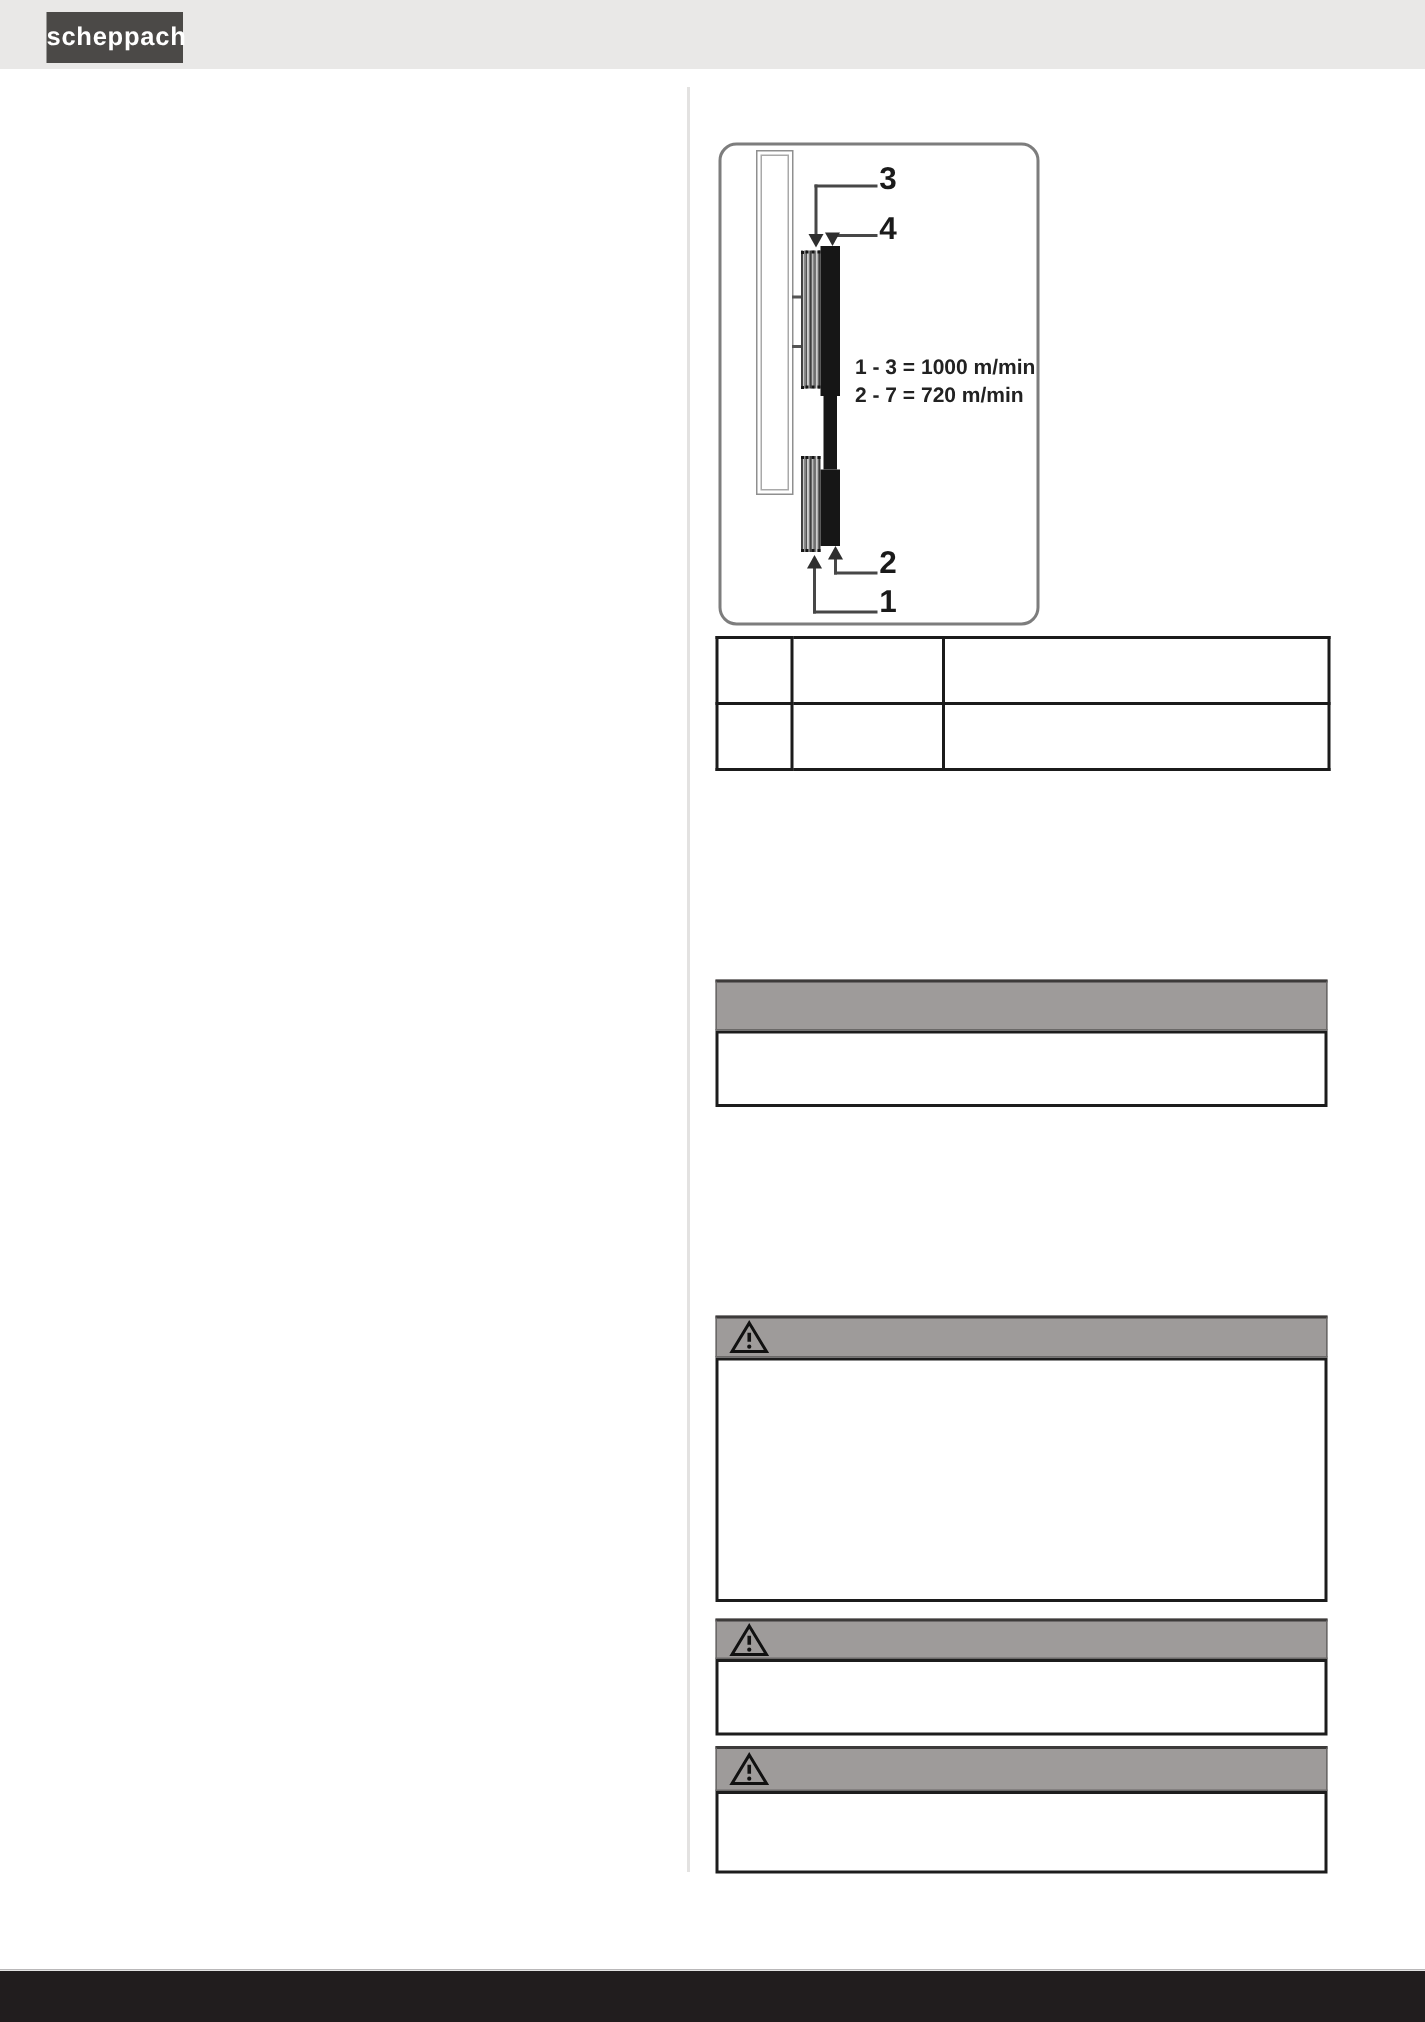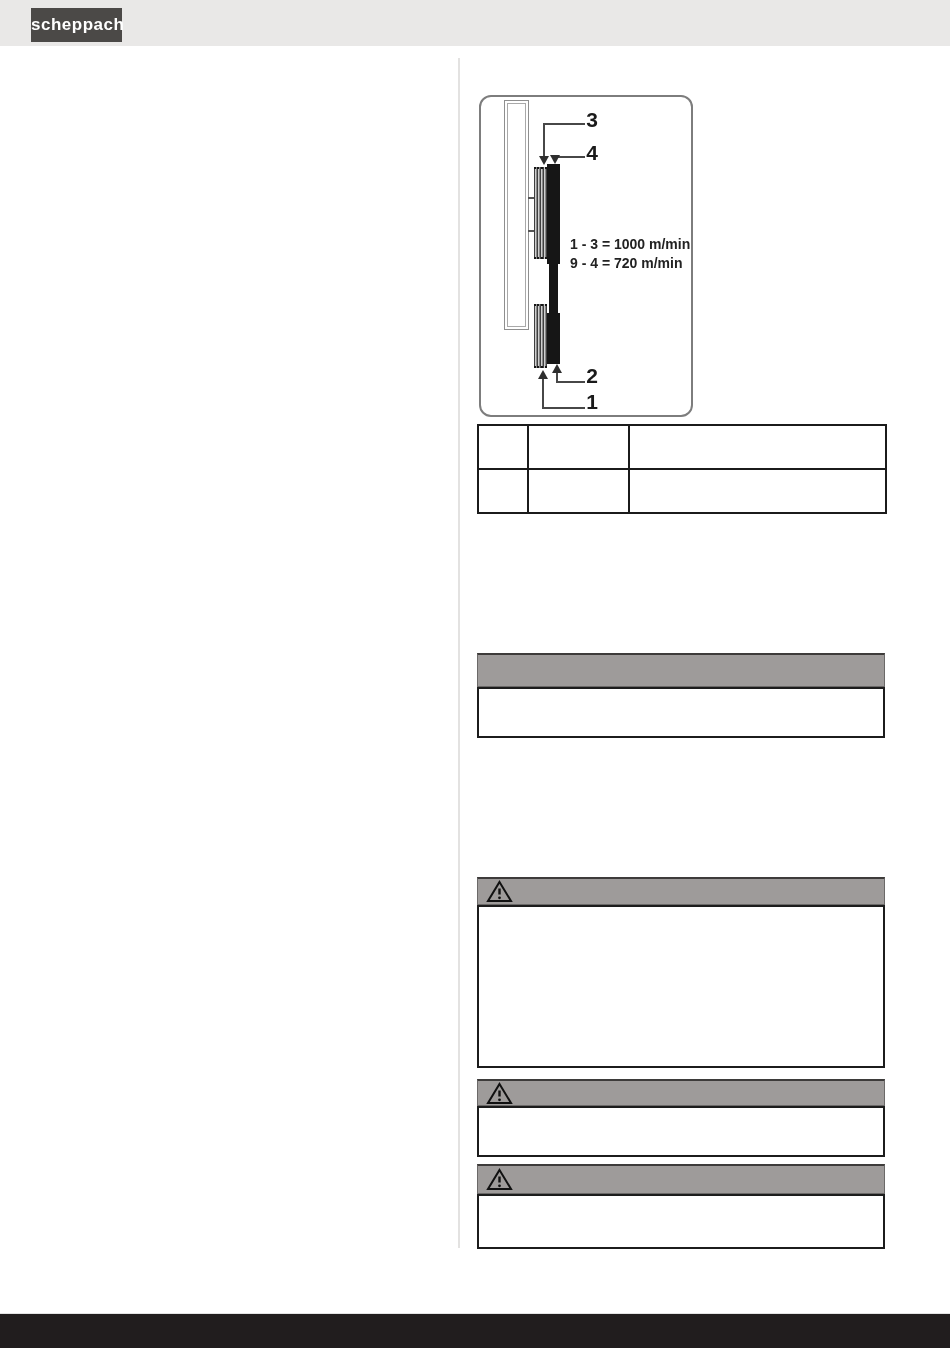--- a/index.html
+++ b/index.html
@@ -146,21 +146,21 @@
     <div class="abs arrow-down" style="left:58px;top:59px"></div>
     <div class="abs callout-num" style="left:100px;top:12px">3</div>
 
     <div class="abs cline" style="left:74px;top:59px;width:30px;height:2px"></div>
     <div class="abs cline" style="left:73px;top:59px;width:2px;height:5px"></div>
     <div class="abs arrow-down" style="left:69px;top:58px"></div>
     <div class="abs callout-num" style="left:100px;top:45px">4</div>
 
     <div class="abs speed-text">
       <div>1 - 3 = 1000 m/min</div>
-      <div>9 - 4 = 720 m/min</div>
+      <div>2 - 7 = 720 m/min</div>
     </div>
 
     <div class="abs cline" style="left:75px;top:284px;width:29px;height:2px"></div>
     <div class="abs cline" style="left:75px;top:273px;width:2px;height:13px"></div>
     <div class="abs arrow-up" style="left:71px;top:267px"></div>
     <div class="abs callout-num" style="left:100px;top:268px">2</div>
 
     <div class="abs cline" style="left:61px;top:310px;width:43px;height:2px"></div>
     <div class="abs cline" style="left:61px;top:280px;width:2px;height:32px"></div>
     <div class="abs arrow-up" style="left:57px;top:273px"></div>

